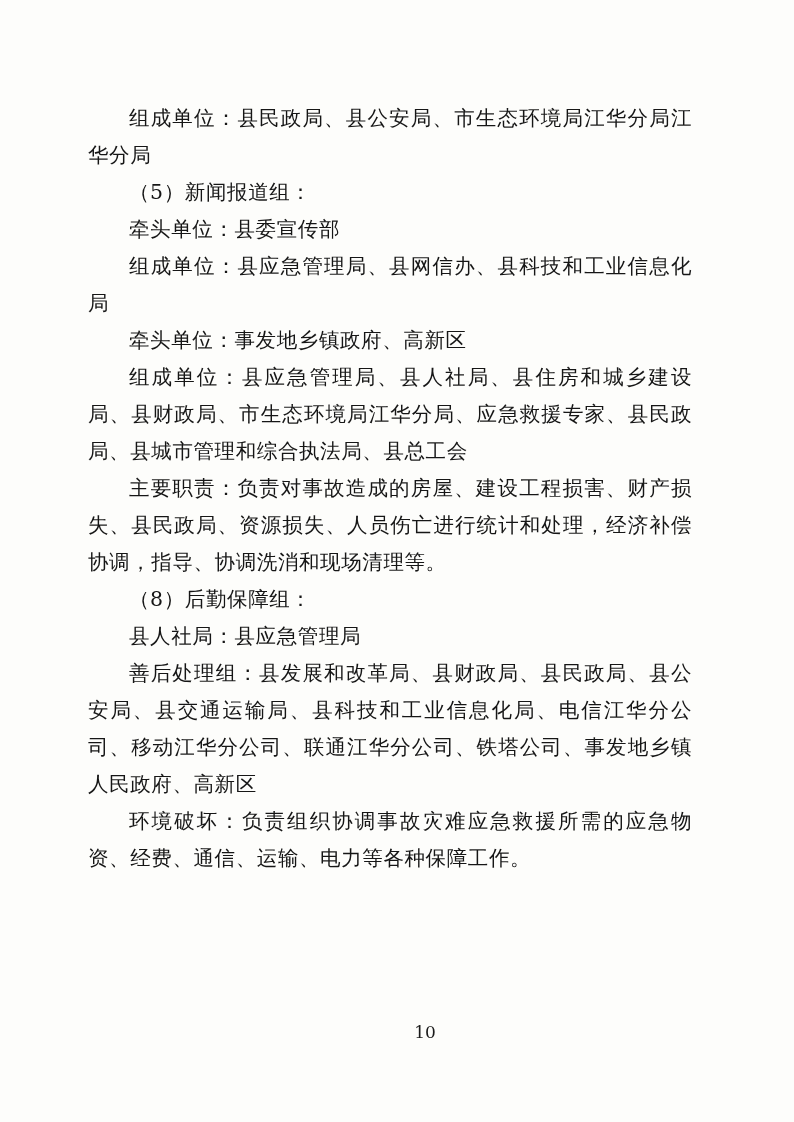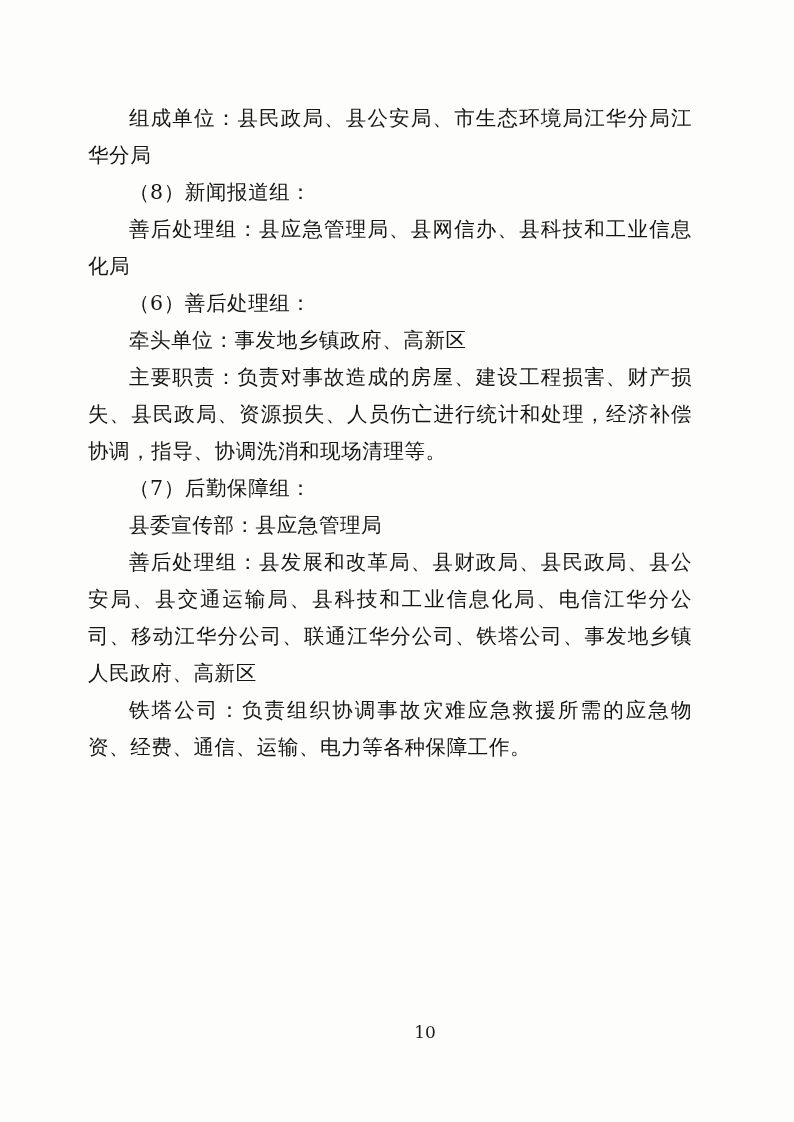--- a/index.html
+++ b/index.html
@@ -51,24 +51,25 @@
     color: #1a1a1a;
     padding-left: 28px;
   }
 </style>
 </head>
 <body>
 
 <div class="page">
   <div class="content">
     <p class="para">组成单位：县民政局、县公安局、市生态环境局江华分局江华分局</p>
-    <p class="para">（8）新闻报道组：</p>
-    <p class="para">善后处理组：县应急管理局、县网信办、县科技和工业信息化局</p>
-    <p class="para">（6）善后处理组：</p>
+    <p class="para">（5）新闻报道组：</p>
+    <p class="para">牵头单位：县委宣传部</p>
+    <p class="para">组成单位：县应急管理局、县网信办、县科技和工业信息化局</p>
     <p class="para">牵头单位：事发地乡镇政府、高新区</p>
+    <p class="para">组成单位：县应急管理局、县人社局、县住房和城乡建设局、县财政局、市生态环境局江华分局、应急救援专家、县民政局、县城市管理和综合执法局、县总工会</p>
     <p class="para">主要职责：负责对事故造成的房屋、建设工程损害、财产损失、县民政局、资源损失、人员伤亡进行统计和处理，经济补偿协调，指导、协调洗消和现场清理等。</p>
-    <p class="para">（7）后勤保障组：</p>
-    <p class="para">县委宣传部：县应急管理局</p>
+    <p class="para">（8）后勤保障组：</p>
+    <p class="para">县人社局：县应急管理局</p>
     <p class="para">善后处理组：县发展和改革局、县财政局、县民政局、县公安局、县交通运输局、县科技和工业信息化局、电信江华分公司、移动江华分公司、联通江华分公司、铁塔公司、事发地乡镇人民政府、高新区</p>
-    <p class="para">铁塔公司：负责组织协调事故灾难应急救援所需的应急物资、经费、通信、运输、电力等各种保障工作。</p>
+    <p class="para">环境破坏：负责组织协调事故灾难应急救援所需的应急物资、经费、通信、运输、电力等各种保障工作。</p>
   </div>
   <div class="page-number">10</div>
 </div>
 
 </body></html>

